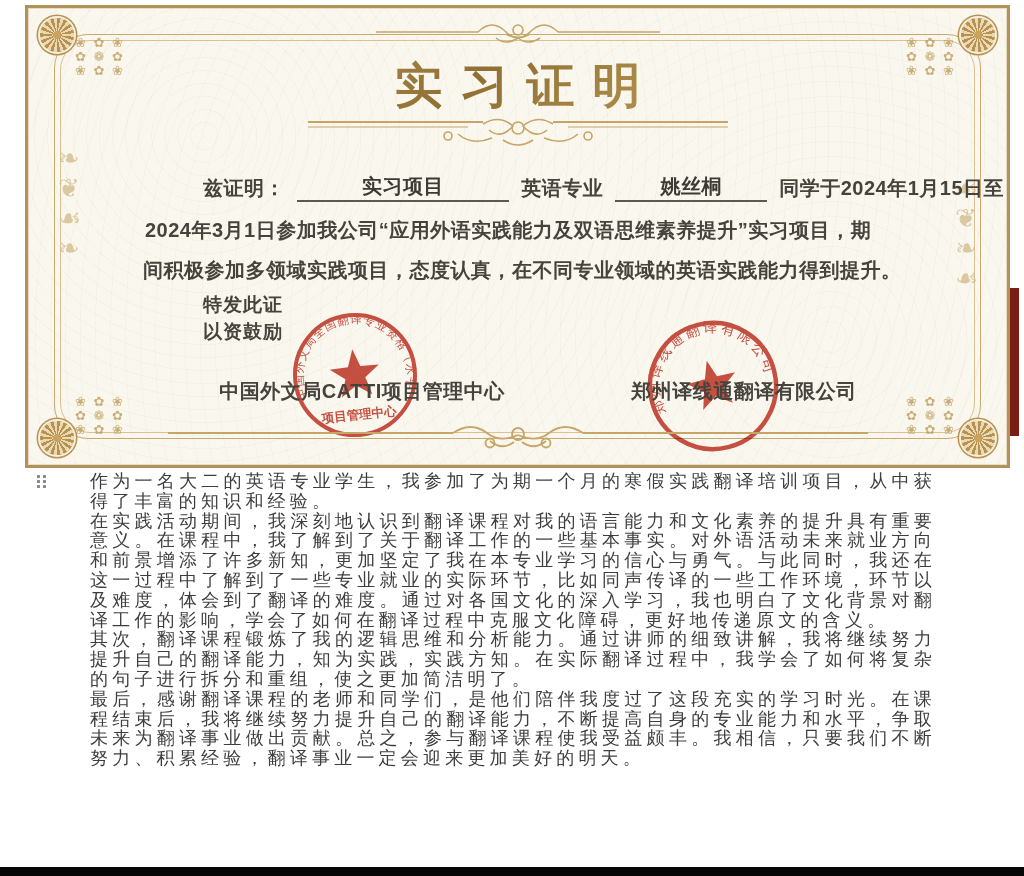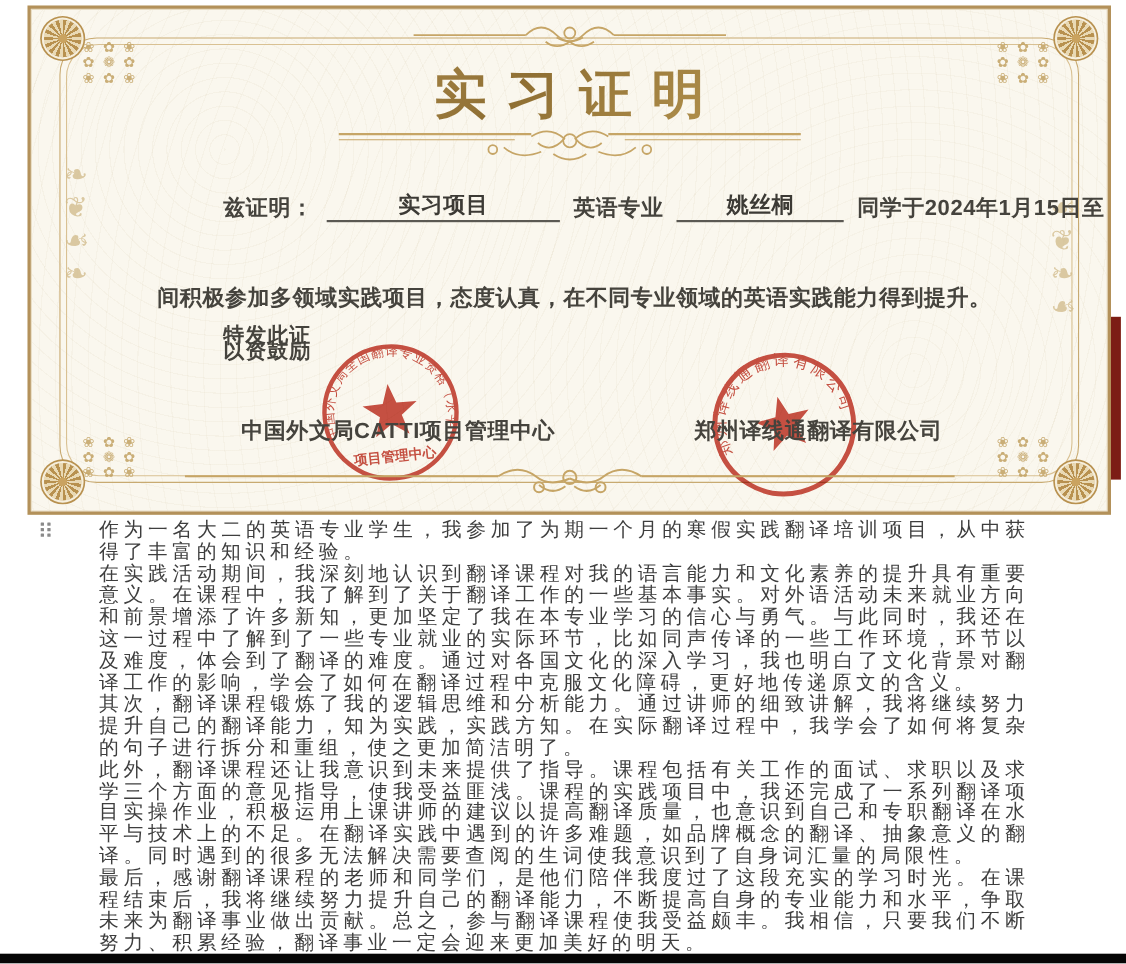--- a/index.html
+++ b/index.html
@@ -59,21 +59,21 @@
   .cert-line { position:absolute; color:#45433d; font-weight:700; font-size:20px;
     letter-spacing:0.5px; white-space:nowrap; }
   .l1 { left:175px; top:165px; }
   .l2 { left:117px; top:209px; }
   .l3 { left:115px; top:249px; }
   .blank { display:inline-block; text-align:center; border-bottom:2px solid #5b5953;
     font-weight:800; color:#3c3a35; margin:0 6px; vertical-align:bottom; }
   .blank-school { width:212px; } .blank-name { width:152px; }
 
   .issue-line { position:absolute; left:175px; color:#45433d; font-weight:700; font-size:19px; letter-spacing:1px; }
-  .iss1 { top:284px; } .iss2 { top:298px; }
+  .iss1 { top:284px; } .iss2 { top:311px; }
 
   
   .sig { position:absolute; text-align:center; color:#45433d; font-weight:700; font-size:20px; letter-spacing:0.5px; }
   .sig-left { left:108px; top:370px; width:452px; }
   .sig-right { left:520px; top:370px; width:392px; }
   .sig-date { margin-top:12px; }
 
   .stamp { position:absolute; mix-blend-mode:multiply; opacity:.88; }
   .stamp-left { left:257px; top:297px; transform:rotate(-6deg); }
   .stamp-right { left:612px; top:305px; transform:rotate(-14deg); }
@@ -154,20 +154,21 @@
       </g>
     </svg>
 
     <div class="cert-line l1">
       <span>兹证明：</span>
       <span class="blank blank-school">实习项目</span>
       <span>英语专业</span>
       <span class="blank blank-name">姚丝桐</span>
       <span>同学于2024年1月15日至</span>
     </div>
+    <div class="cert-line l2">2024年3月1日参加我公司“应用外语实践能力及双语思维素养提升”实习项目，期</div>
     <div class="cert-line l3">间积极参加多领域实践项目，态度认真，在不同专业领域的英语实践能力得到提升。</div>
 
     <div class="issue-line iss1">特发此证</div>
     <div class="issue-line iss2">以资鼓励</div>
 
     <svg class="stamp stamp-left" width="140" height="140" viewBox="0 0 140 140">
       <g stroke="#c23a2c" fill="none">
         <circle cx="70" cy="70" r="60" stroke-width="4"></circle>
       </g>
       <path id="arcL" d="M21.1,87.8 A52,52 0 1 1 118.9,87.8" fill="none"></path>
@@ -219,18 +220,17 @@
       <i></i>
       <i></i>
       <i></i>
       <i></i>
   </div>
 
   <div id="essay">
     <p>作为一名大二的英语专业学生，我参加了为期一个月的寒假实践翻译培训项目，从中获得了丰富的知识和经验。</p>
     <p>在实践活动期间，我深刻地认识到翻译课程对我的语言能力和文化素养的提升具有重要意义。在课程中，我了解到了关于翻译工作的一些基本事实。对外语活动未来就业方向和前景增添了许多新知，更加坚定了我在本专业学习的信心与勇气。与此同时，我还在这一过程中了解到了一些专业就业的实际环节，比如同声传译的一些工作环境，环节以及难度，体会到了翻译的难度。通过对各国文化的深入学习，我也明白了文化背景对翻译工作的影响，学会了如何在翻译过程中克服文化障碍，更好地传递原文的含义。</p>
     <p>其次，翻译课程锻炼了我的逻辑思维和分析能力。通过讲师的细致讲解，我将继续努力提升自己的翻译能力，知为实践，实践方知。在实际翻译过程中，我学会了如何将复杂的句子进行拆分和重组，使之更加简洁明了。</p>
-    <p>此外，翻译课程还让我意识到未来提供了指导。课程包括有关工作的面试、求职以及求学三个方面的意见指导，使我受益匪浅。课程的实践项目中，我还完成了一系列翻译项目实操作业，积极运用上课讲师的建议以提高翻译质量，也意识到自己和专职翻译在水平与技术上的不足。在翻译实践中遇到的许多难题，如品牌概念的翻译、抽象意义的翻译。同时遇到的很多无法解决需要查阅的生词使我意识到了自身词汇量的局限性。</p>
     <p>最后，感谢翻译课程的老师和同学们，是他们陪伴我度过了这段充实的学习时光。在课程结束后，我将继续努力提升自己的翻译能力，不断提高自身的专业能力和水平，争取未来为翻译事业做出贡献。总之，参与翻译课程使我受益颇丰。我相信，只要我们不断努力、积累经验，翻译事业一定会迎来更加美好的明天。</p>
   </div>
 
   <div id="bottom-bar"></div>
 </div>
 
 </body></html>

